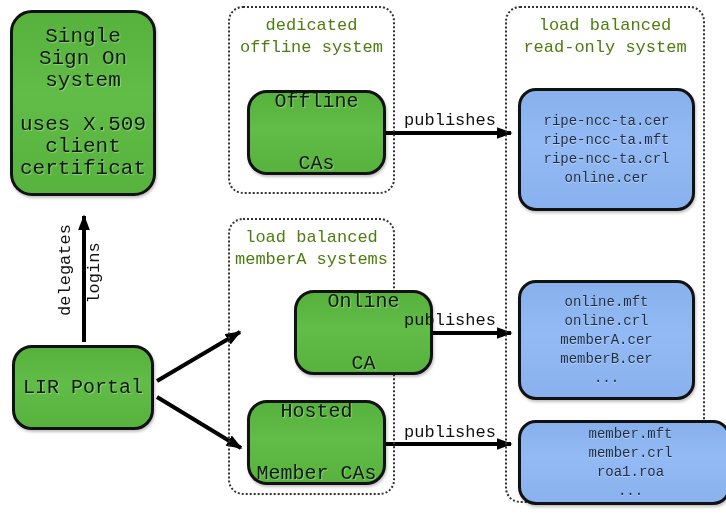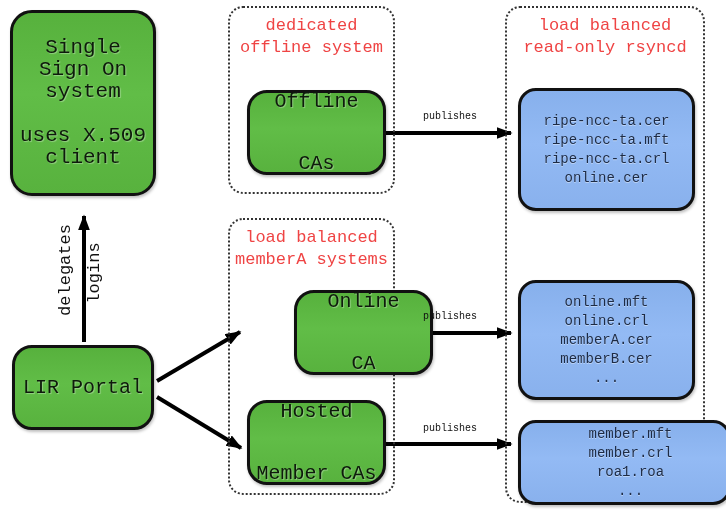--- a/index.html
+++ b/index.html
@@ -68,42 +68,42 @@
     position: absolute;
     border: 2px dotted var(--dotted_border);
     border-radius: 15px;
     background: transparent;
   }
   .group-label {
     padding-top: 7px;
     text-align: center;
     font-size: 17px;
     line-height: 22px;
-    color: #ef4444;
+    color: #4d7c0f;
     text-shadow: 1px 1px 0 rgba(255,255,255,0.7);
   }
   .sso { left: 10px; top: 10px; width: 146px; height: 186px; border-radius: 22px; font-size: 21px; }
   .sso .line { height: 22px; line-height: 22px; white-space: pre; }
   .lir { left: 12px; top: 345px; width: 142px; height: 85px; font-size: 20px; }
   .ca-node { font-size: 20px; line-height: 26px; width: 139px; height: 85px; gap: 36px; }
   .offline-cas { left: 247px; top: 90px; }
   .online-ca  { left: 247px; top: 290px; margin-left: 47px; }
   .hosted-cas { left: 247px; top: 400px; }
 
   .group-offline { left: 228px; top: 6px;   width: 167px; height: 188px; }
   .group-online  { left: 228px; top: 218px; width: 167px; height: 277px; }
   .group-rsync   { left: 505px; top: 6px;   width: 200px; height: 497px; }
 
   .repo-ta     { left: 518px; top: 88px;  width: 177px; height: 123px; }
   .repo-online { left: 518px; top: 280px; width: 177px; height: 120px; }
   .repo-member { left: 518px; top: 420px; width: 213px; height: 85px; padding-left: 12px; }
 
   .edge-label {
     position: absolute;
-    font-size: 10px;
+    font-size: 17px;
     color: #111111;
     text-align: center;
     white-space: nowrap;
   }
   .pub { width: 130px; left: 385px; }
   .pub-1 { top: 111px; }
   .pub-2 { top: 311px; }
   .pub-3 { top: 423px; }
   .rot {
     width: 120px; height: 22px;
@@ -142,31 +142,32 @@
   <div class="dotted-box group-online">
     <div class="group-label">
       <div>load balanced</div>
       <div>memberA systems</div>
     </div>
   </div>
 
   <div class="dotted-box group-rsync">
     <div class="group-label">
       <div>load balanced</div>
-      <div>read-only rsyncd</div>
+      <div>read-only system</div>
     </div>
   </div>
 
   <div class="green-box sso">
     <div class="line">Single</div>
     <div class="line">Sign On</div>
     <div class="line">system</div>
     <div class="line"></div>
     <div class="line">uses X.509</div>
     <div class="line">client</div>
+    <div class="line">certificat</div>
   </div>
 
   <div class="green-box lir">
     <div>LIR Portal</div>
   </div>
 
   <div class="green-box ca-node offline-cas">
     <div>Offline</div>
     <div>CAs</div>
   </div>

